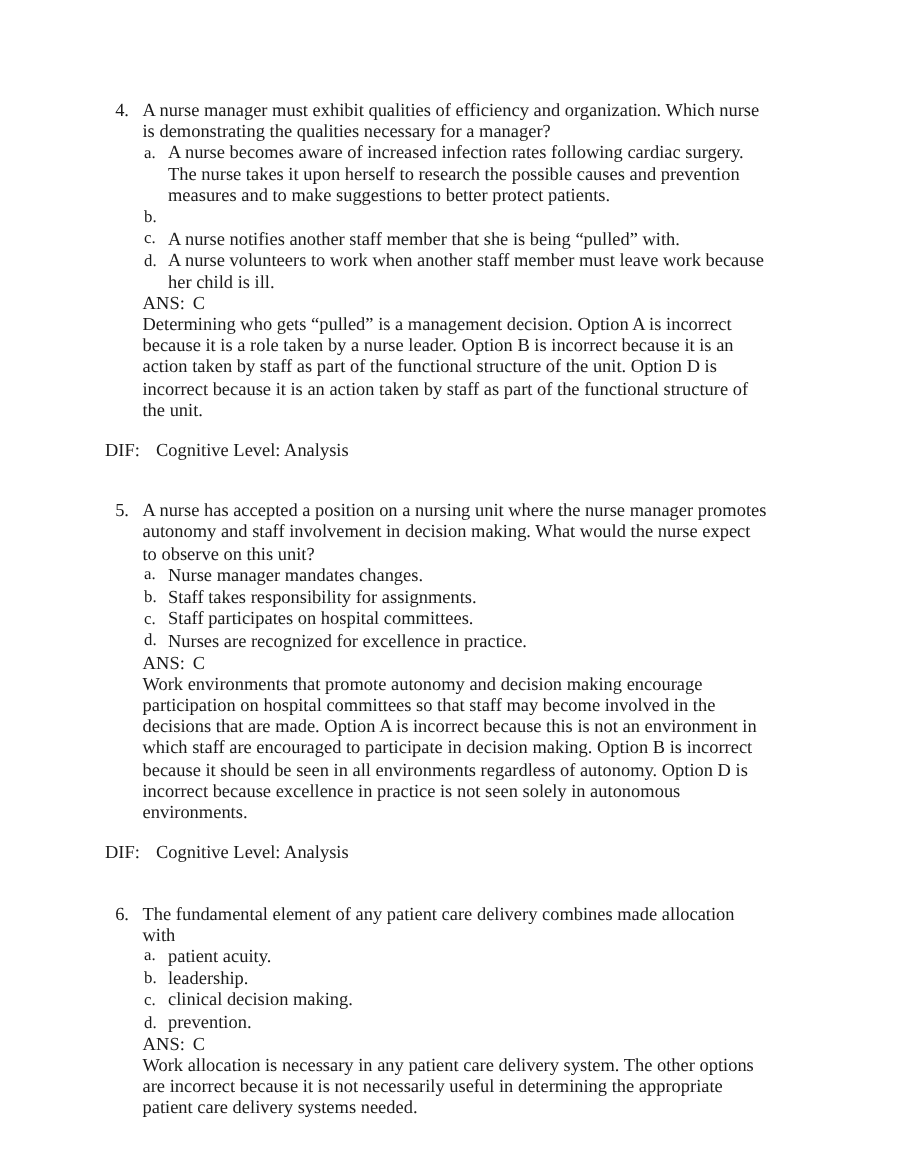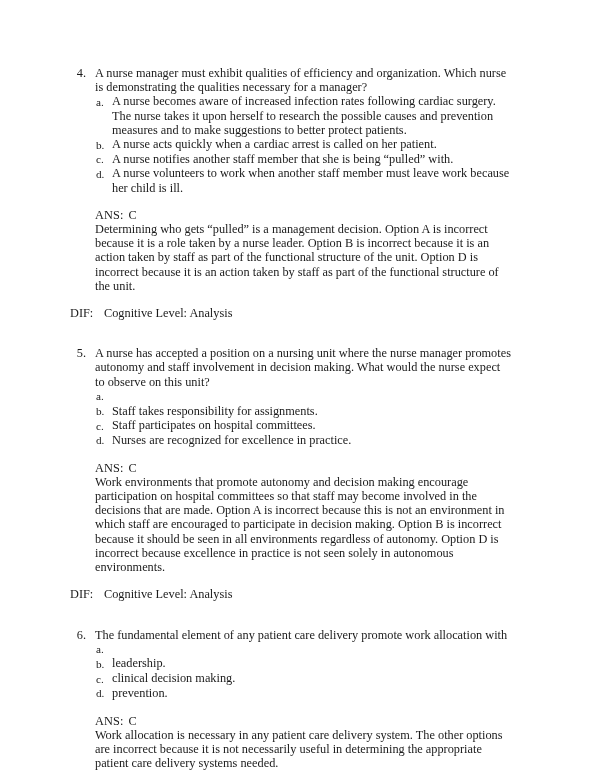--- a/index.html
+++ b/index.html
@@ -63,21 +63,20 @@
     font-size: 11.2px;
     padding-top: 0.5px;
   }
   .option-text {
     flex: 1 1 auto;
     padding-left: 1px;
   }
   
   .answer-line {
     margin-left: 25px;
-    margin-top: 13px;
     font-size: 12.3px;
     line-height: 14.2px;
   }
   .answer-label {
     letter-spacing: 0.1px;
   }
   .answer-value {
     padding-left: 5px;
   }
   .rationale {
@@ -111,21 +110,20 @@
       <span class="stem-number">4.</span>
       <span class="stem-text">A nurse manager must exhibit qualities of efficiency and organization. Which nurse is demonstrating the qualities necessary for a manager?</span>
     </div>
     <ul class="options">
       <li class="option">
         <span class="option-letter">a.</span>
         <span class="option-text">A nurse becomes aware of increased infection rates following cardiac surgery. The nurse takes it upon herself to research the possible causes and prevention measures and to make suggestions to better protect patients.</span>
       </li>
       <li class="option">
         <span class="option-letter">b.</span>
-        <span class="option-text">A nurse acts quickly when a cardiac arrest is called on her patient.</span>
       </li>
       <li class="option">
         <span class="option-letter">c.</span>
         <span class="option-text">A nurse notifies another staff member that she is being “pulled” with.</span>
       </li>
       <li class="option">
         <span class="option-letter">d.</span>
         <span class="option-text">A nurse volunteers to work when another staff member must leave work because her child is ill.</span>
       </li>
     </ul>
@@ -140,20 +138,21 @@
   </div>
 
   <div class="question-block">
     <div class="stem">
       <span class="stem-number">5.</span>
       <span class="stem-text">A nurse has accepted a position on a nursing unit where the nurse manager promotes autonomy and staff involvement in decision making. What would the nurse expect to observe on this unit?</span>
     </div>
     <ul class="options">
       <li class="option">
         <span class="option-letter">a.</span>
+        <span class="option-text">Nurse manager mandates changes.</span>
       </li>
       <li class="option">
         <span class="option-letter">b.</span>
         <span class="option-text">Staff takes responsibility for assignments.</span>
       </li>
       <li class="option">
         <span class="option-letter">c.</span>
         <span class="option-text">Staff participates on hospital committees.</span>
       </li>
       <li class="option">
@@ -167,25 +166,26 @@
     <div class="rationale">Work environments that promote autonomy and decision making encourage participation on hospital committees so that staff may become involved in the decisions that are made. Option A is incorrect because this is not an environment in which staff are encouraged to participate in decision making. Option B is incorrect because it should be seen in all environments regardless of autonomy. Option D is incorrect because excellence in practice is not seen solely in autonomous environments.</div>
     <div class="dif-line">
       <span class="dif-label">DIF:</span>
       <span class="dif-value">Cognitive Level: Analysis</span>
     </div>
   </div>
 
   <div class="question-block">
     <div class="stem">
       <span class="stem-number">6.</span>
-      <span class="stem-text">The fundamental element of any patient care delivery promote work allocation with</span>
+      <span class="stem-text">The fundamental element of any patient care delivery combines made allocation with</span>
     </div>
     <ul class="options">
       <li class="option">
         <span class="option-letter">a.</span>
+        <span class="option-text">patient acuity.</span>
       </li>
       <li class="option">
         <span class="option-letter">b.</span>
         <span class="option-text">leadership.</span>
       </li>
       <li class="option">
         <span class="option-letter">c.</span>
         <span class="option-text">clinical decision making.</span>
       </li>
       <li class="option">

